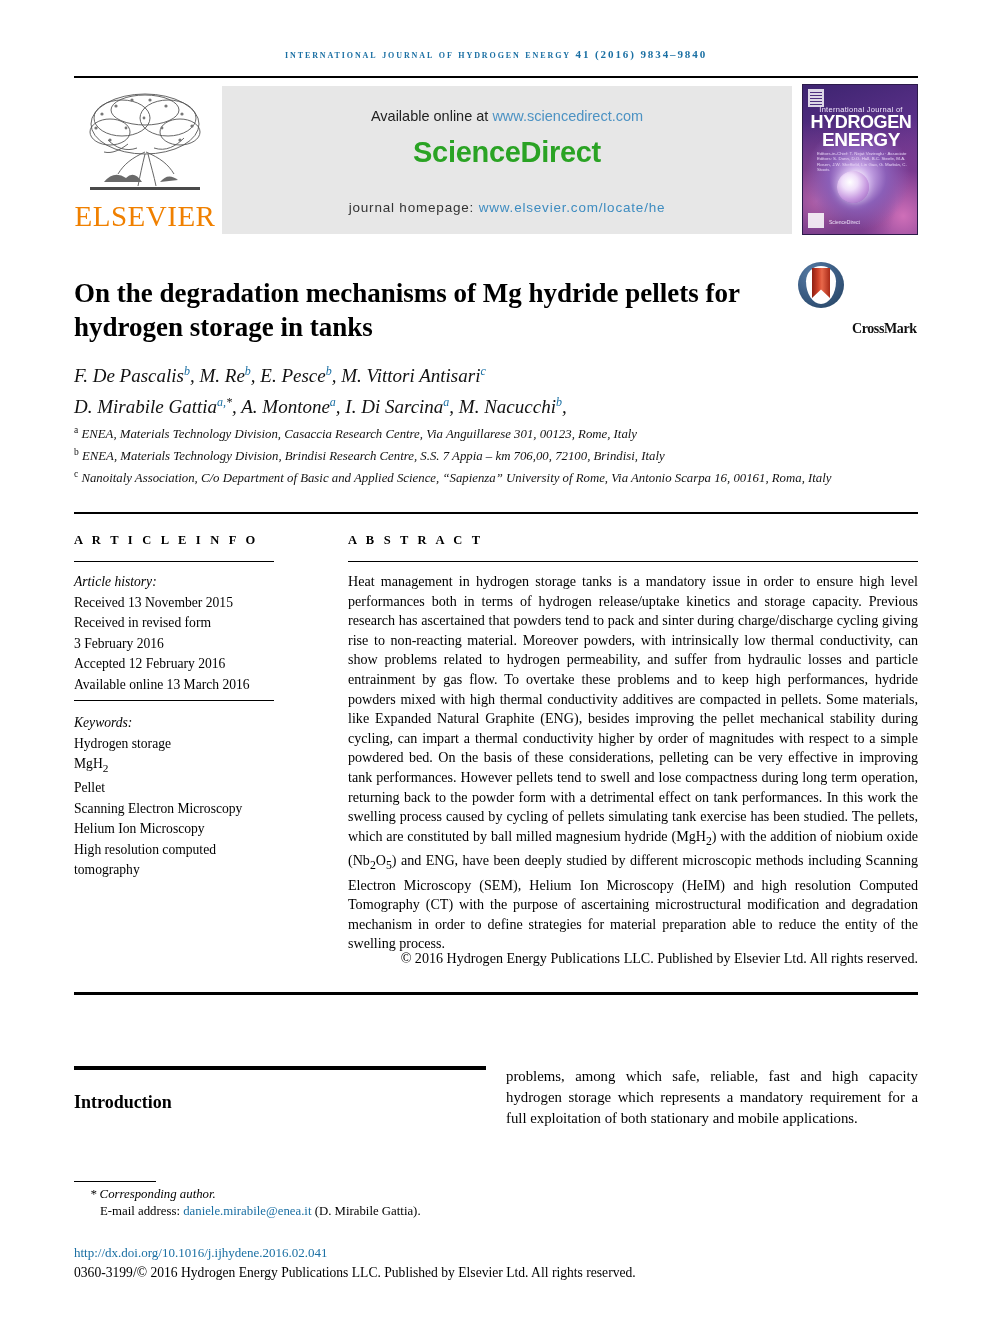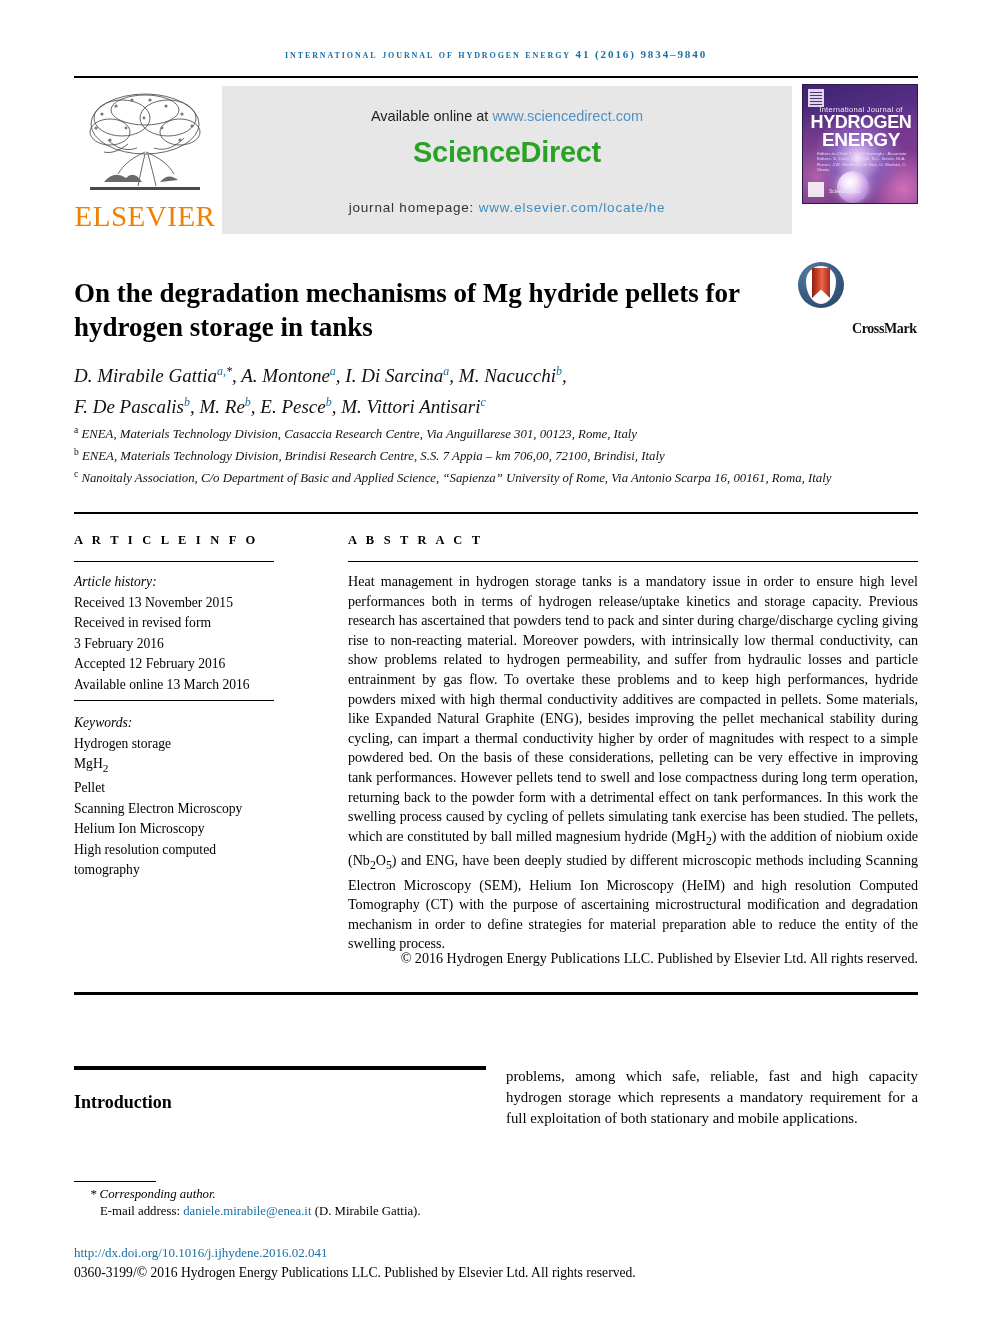--- a/index.html
+++ b/index.html
@@ -116,21 +116,21 @@
     letter-spacing: 0.8px;
     color: #333;
   }
   .sd-home .lnk { color: #3e8cc0; }
 
   
   .cover {
     position: absolute;
     right: 0; top: 0;
     width: 116px;
-    height: 120px;
+    height: 151px;
     background: #1d4ed8;
     overflow: hidden;
     border: 1px solid #2c1b4a;
     box-sizing: border-box;
   }
   .cover-bg {
     position: absolute; inset: 0;
     background:
       radial-gradient(circle at 48% 62%, #f2e6fa 0%, #c9a8e8 10%, #8b5fb8 26%, transparent 48%),
       radial-gradient(circle at 12% 78%, #b060a8 0%, #7c3f8c 22%, transparent 52%),
@@ -501,30 +501,30 @@
   <div class="crossmark">
     <div class="cm-disc">
       <div class="cm-inner"></div>
       <div class="cm-ribbon"></div>
     </div>
     <div class="cm-label">CrossMark</div>
   </div>
 
   <div class="authors">
     <div>
+      <span>F. De Pascalis</span><sup>b</sup>,
+      <span>M. Re</span><sup>b</sup>,
+      <span>E. Pesce</span><sup>b</sup>,
+      <span>M. Vittori Antisari</span><sup>c</sup>
+    </div>
+    <div>
       <span>D. Mirabile Gattia</span><sup>a,</sup><sup class="star">*</sup>,
       <span>A. Montone</span><sup>a</sup>,
       <span>I. Di Sarcina</span><sup>a</sup>,
       <span>M. Nacucchi</span><sup>b</sup>,
-    </div>
-    <div>
-      <span>F. De Pascalis</span><sup>b</sup>,
-      <span>M. Re</span><sup>b</sup>,
-      <span>E. Pesce</span><sup>b</sup>,
-      <span>M. Vittori Antisari</span><sup>c</sup>
     </div>
   </div>
 
   <div class="affils">
     <div><sup>a</sup> <span>ENEA, Materials Technology Division, Casaccia Research Centre, Via Anguillarese 301, 00123, Rome, Italy</span></div>
     <div><sup>b</sup> <span>ENEA, Materials Technology Division, Brindisi Research Centre, S.S. 7 Appia – km 706,00, 72100, Brindisi, Italy</span></div>
     <div><sup>c</sup> <span>Nanoitaly Association, C/o Department of Basic and Applied Science, “Sapienza” University of Rome, Via Antonio Scarpa 16, 00161, Roma, Italy</span></div>
   </div>
 
   <div class="rule-sec" style="top:512px;"></div>

